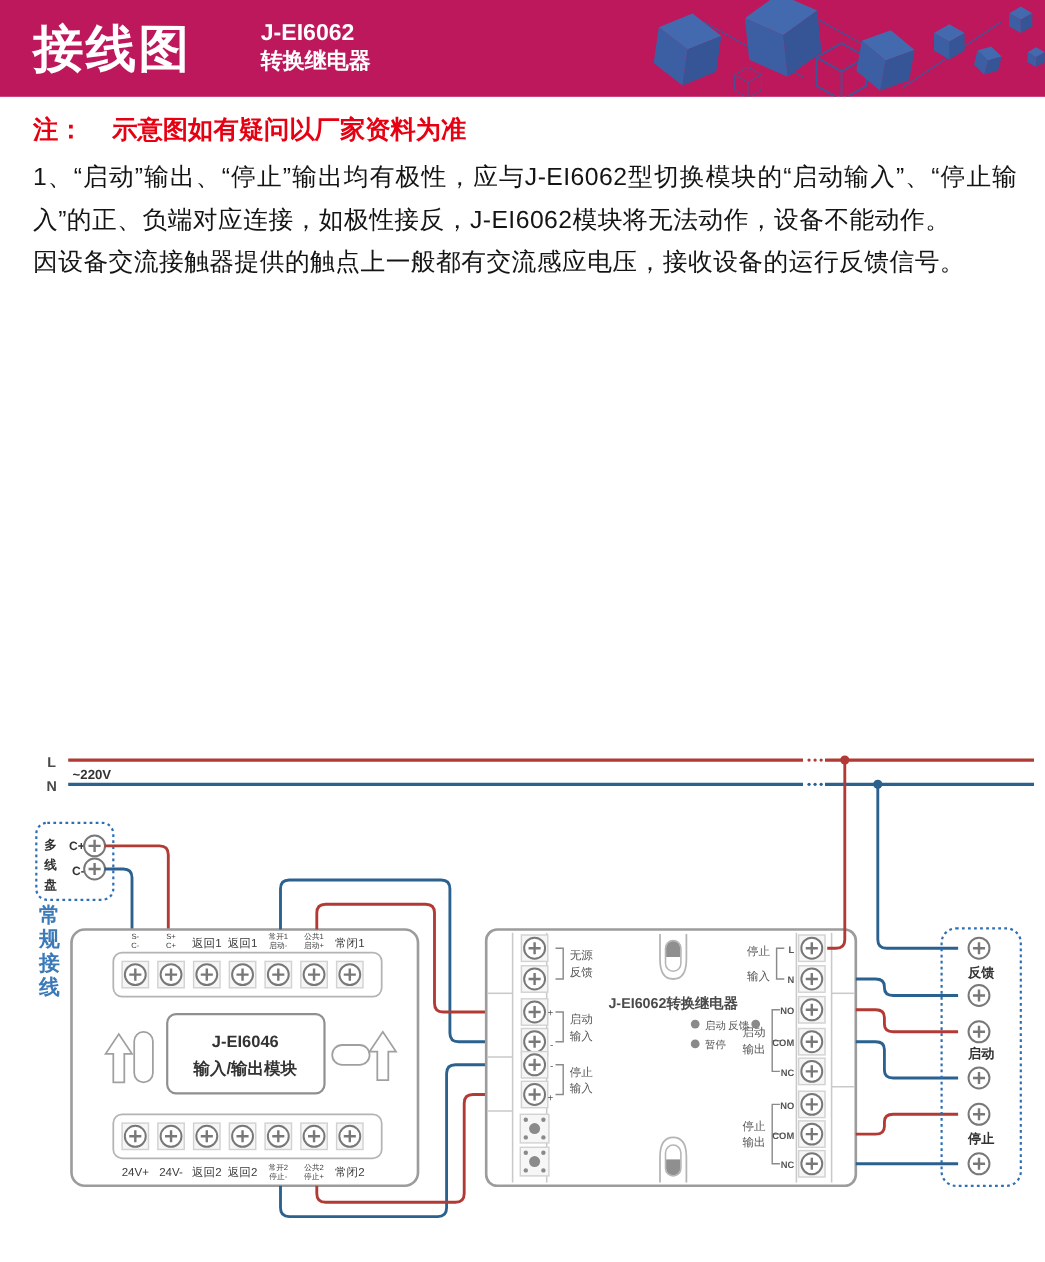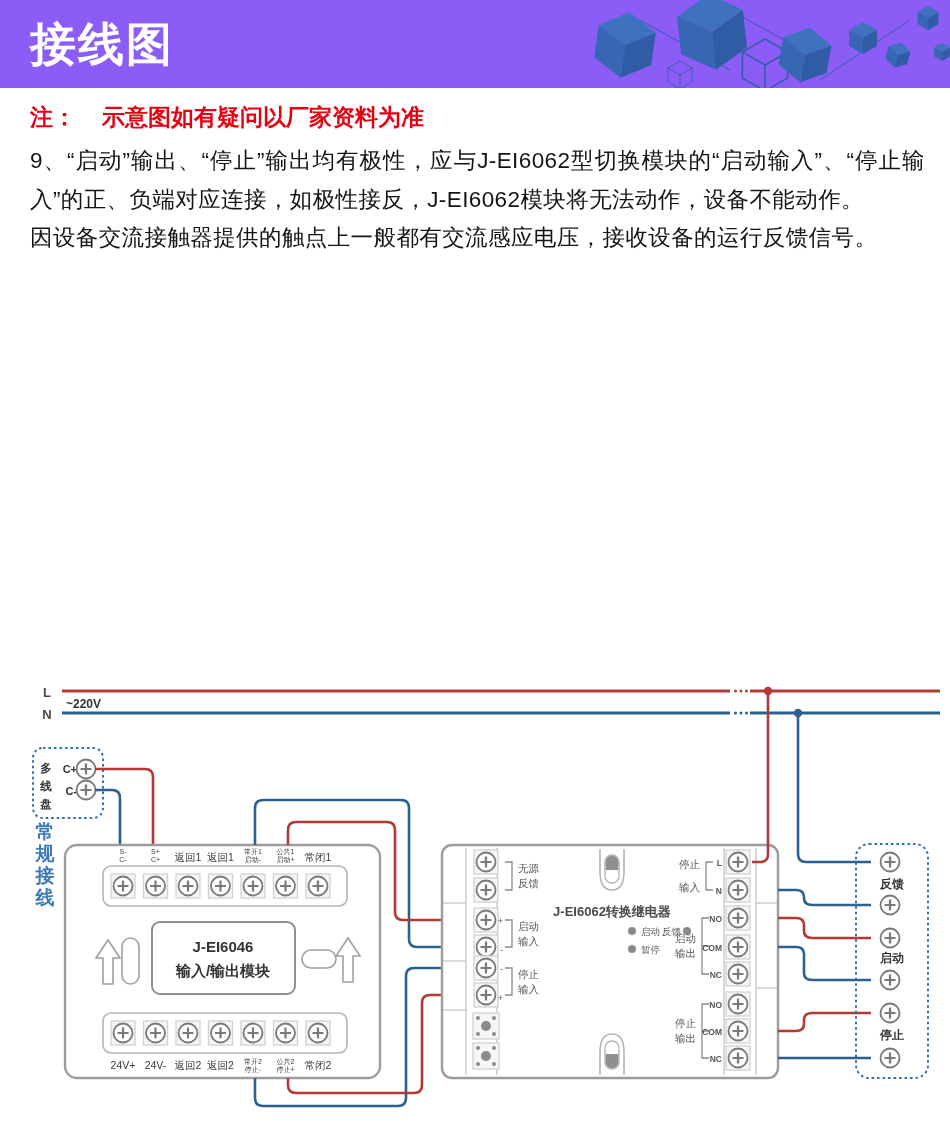--- a/index.html
+++ b/index.html
@@ -1,19 +1,19 @@
 <!DOCTYPE html>
 <html><head>
 <meta charset="utf-8">
 <style>
   html,body{margin:0;padding:0;background:#fff;}
   .page{position:relative;width:950px;height:1147px;background:#ffffff;overflow:hidden;
         font-family:"Liberation Sans","DejaVu Sans",sans-serif;}
   
-  .header{position:absolute;left:0;top:0;width:950px;height:88px;background:#8b5cf6;overflow:hidden;}
+  .header{position:absolute;left:0;top:0;width:950px;height:88px;background:#be185d;overflow:hidden;}
   .header svg.cubes{position:absolute;right:0;top:0;}
   .header .title{position:absolute;left:30px;top:14px;color:#fff;font-size:46px;font-weight:900;letter-spacing:2px;}
   .header .sub{position:absolute;left:237px;top:16px;color:#fff;line-height:27px;}
   .header .sub .model{font-size:21px;font-weight:700;}
   .header .sub .device{font-size:20px;font-weight:700;}
   
   .note{position:absolute;left:30px;top:102px;font-size:23px;font-weight:700;color:#e60012;}
   .note .prefix{margin-right:26px;}
   
   .instructions{position:absolute;left:30px;top:142px;width:895px;color:#141414;
@@ -50,28 +50,32 @@
         <use href="#cubeline" transform="translate(235,65) scale(26)"></use>
         <use href="#cube" transform="translate(275,55) scale(28) rotate(10)"></use>
         <use href="#cube" transform="translate(333,38) scale(16)"></use>
         <use href="#cube" transform="translate(368,55) scale(13) rotate(14)"></use>
         <use href="#cube" transform="translate(398,18) scale(12)"></use>
         <use href="#cubeline" transform="translate(150,75) scale(14)"></use>
         <use href="#cube" transform="translate(412,52) scale(9)"></use>
       </g>
     </svg>
     <div class="title">接线图</div>
+    <div class="sub">
+      <div class="model">J-EI6062</div>
+      <div class="device">转换继电器</div>
+    </div>
   </div>
 
   <div class="note">
     <span class="prefix">注：</span><span>示意图如有疑问以厂家资料为准</span>
   </div>
 
   <div class="instructions">
-    <p>9、“启动”输出、“停止”输出均有极性，应与J-EI6062型切换模块的“启动输入”、“停止输入”的正、负端对应连接，如极性接反，J-EI6062模块将无法动作，设备不能动作。</p>
+    <p>1、“启动”输出、“停止”输出均有极性，应与J-EI6062型切换模块的“启动输入”、“停止输入”的正、负端对应连接，如极性接反，J-EI6062模块将无法动作，设备不能动作。</p>
     <p>因设备交流接触器提供的触点上一般都有交流感应电压，接收设备的运行反馈信号。</p>
   </div>
 
   <svg class="diagram" width="950" height="472" viewBox="0 675 950 472">
     <defs>
       <g id="screw">
         <circle r="9.5" fill="#fff" stroke="#787878" stroke-width="1.8"></circle>
         <path d="M-5.5,0 H5.5 M0,-5.5 V5.5" stroke="#787878" stroke-width="2.2"></path>
       </g>
       <g id="term">

